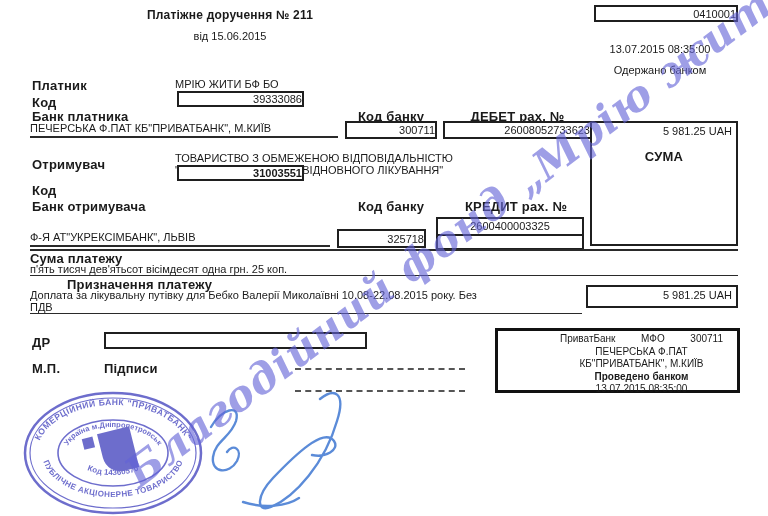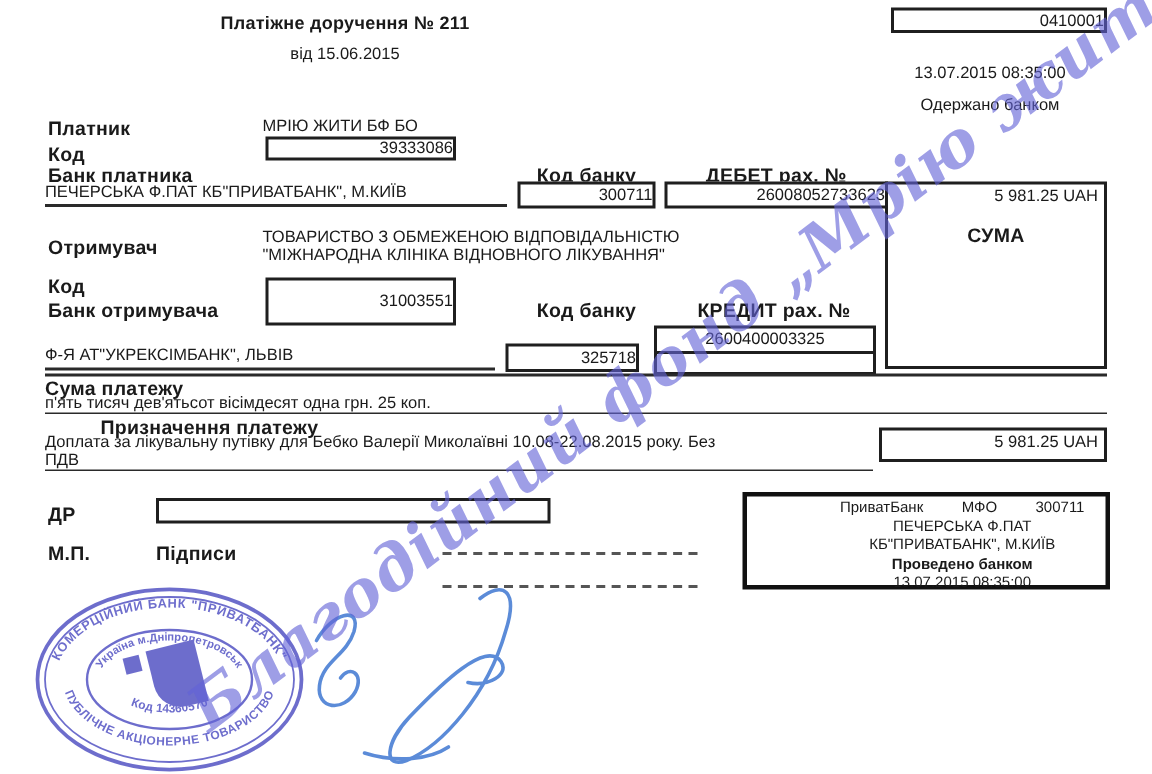--- a/index.html
+++ b/index.html
@@ -66,21 +66,21 @@
 <div class="abs lbl center" style="left:590px;top:119px;width:148px;margin-top:30px;">СУМА</div>
 <div class="abs" style="left:590px;top:121px;width:148px;height:125px;border:2px solid #1f1f1f;box-sizing:border-box;">
   <div class="val" style="text-align:right;padding:2px 4px 0 0;">5 981.25 UAH</div>
 </div>
 
 <div class="abs lbl" style="left:32px;top:157px;">Отримувач</div>
 <div class="abs val" style="left:175px;top:152px;">ТОВАРИСТВО З ОБМЕЖЕНОЮ ВІДПОВІДАЛЬНІСТЮ</div>
 <div class="abs val" style="left:175px;top:164px;">"МІЖНАРОДНА КЛІНІКА ВІДНОВНОГО ЛІКУВАННЯ"</div>
 
 <div class="abs lbl" style="left:32px;top:183px;">Код</div>
-<div class="abs box" style="left:177px;top:185px;width:127px;height:32px;">
+<div class="abs box" style="left:177px;top:165px;width:127px;height:16px;font-weight:bold;">
   <span>31003551</span>
 </div>
 
 <div class="abs lbl" style="left:32px;top:199px;">Банк отримувача</div>
 <div class="abs lbl center" style="left:345px;top:199px;width:92px;">Код банку</div>
 <div class="abs lbl center" style="left:440px;top:199px;width:152px;">КРЕДИТ рах. №</div>
 
 <div class="abs" style="left:436px;top:217px;width:148px;height:33px;border:2px solid #1f1f1f;box-sizing:border-box;">
   <div class="val center" style="height:15px;border-bottom:2px solid #1f1f1f;line-height:14px;">2600400003325</div>
   <div></div>

